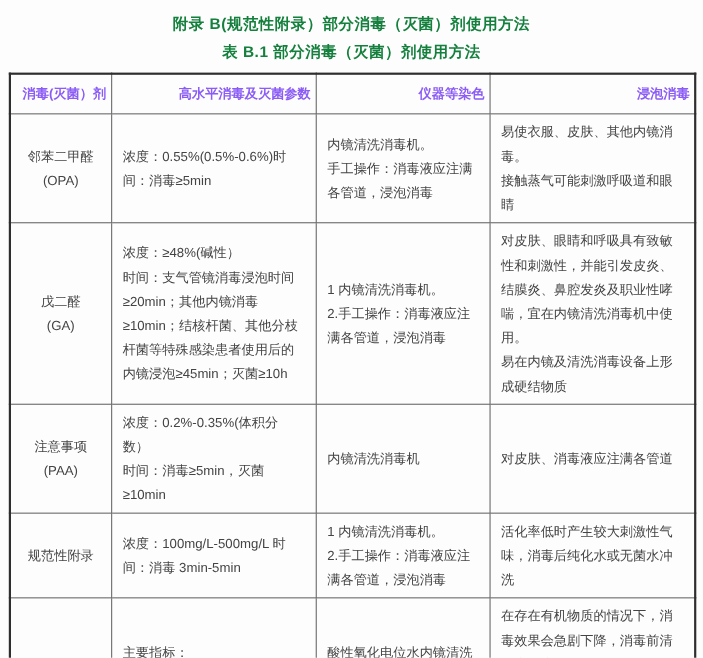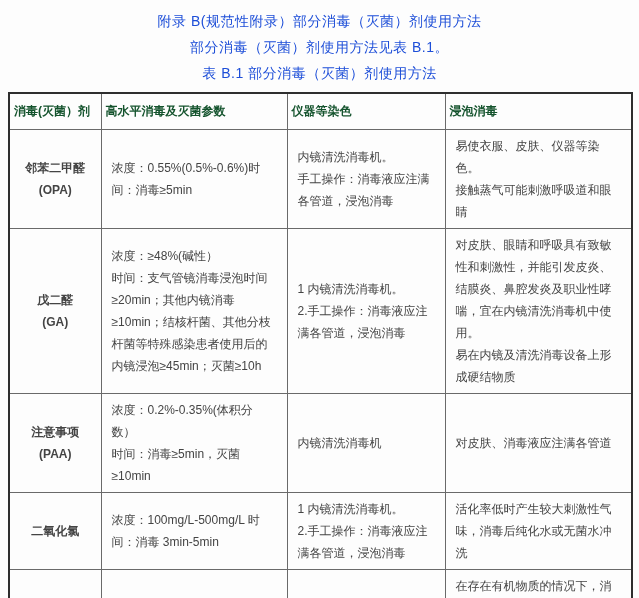--- a/index.html
+++ b/index.html
@@ -11,73 +11,71 @@
     overflow: hidden;
   }
   .page {
     width: 639px; height: 598px;
     padding: 6px 8px 4px 8px;
     background: #fdfdfd;
   }
   .titles { text-align: center; padding-top: 2px; }
   .title-line {
     font-size: 14px;
-    font-weight: normal;
+    font-weight: bold;
     line-height: 26px;
-    color: #1d4ed8;
+    color: #15803d;
     letter-spacing: 0.5px;
     white-space: nowrap;
   }
   table.main {
     width: 623px;
     border-collapse: collapse;
     table-layout: fixed;
     margin-top: 6px;
     border: 2px solid #2e2e2e;
     background: #fdfdfd;
   }
   th, td {
     border: 1px solid #6a6a6a;
     font-size: 12px;
     line-height: 22px;
     vertical-align: middle;
     color: #444444;
   }
   th {
     font-weight: bold;
-    text-align: left;
+    text-align: right;
     height: 36px;
-    color: #14532d;
+    color: #8b5cf6;
     padding: 2px 4px;
   }
   td.agent {
     text-align: center;
     white-space: pre-line;
     padding: 4px 6px;
-    font-weight: bold;
   }
   td.cell {
     text-align: left;
     white-space: pre-line;
     padding: 5px 10px;
   }
   tr.row-opa  { height: 53px; }
   tr.row-ga   { height: 112px; }
   tr.row-paa  { height: 47px; }
   tr.row-cd   { height: 60px; }
   tr.row-aeow { height: 140px; }
 </style>
 </head>
 <body>
 
 <div class="page">
 
   <div class="titles">
     <div class="title-line">附录 B(规范性附录）部分消毒（灭菌）剂使用方法</div>
-    <div class="title-line">部分消毒（灭菌）剂使用方法见表 B.1。</div>
     <div class="title-line">表 B.1 部分消毒（灭菌）剂使用方法</div>
   </div>
 
   <table class="main">
     <colgroup>
       <col style="width:92px">
       <col style="width:186px">
       <col style="width:158px">
       <col style="width:187px">
     </colgroup>
@@ -89,42 +87,42 @@
         <th>浸泡消毒</th>
       </tr>
     </thead>
     <tbody>
       <tr class="row-opa">
         <td class="agent">邻苯二甲醛
 (OPA)</td>
         <td class="cell">浓度：0.55%(0.5%-0.6%)时间：消毒≥5min</td>
         <td class="cell">内镜清洗消毒机。
 手工操作：消毒液应注满各管道，浸泡消毒</td>
-        <td class="cell">易使衣服、皮肤、仪器等染色。
+        <td class="cell">易使衣服、皮肤、其他内镜消毒。
 接触蒸气可能刺激呼吸道和眼睛</td>
       </tr>
       <tr class="row-ga">
         <td class="agent">戊二醛
 (GA)</td>
         <td class="cell">浓度：≥48%(碱性）
 时间：支气管镜消毒浸泡时间≥20min；其他内镜消毒≥10min；结核杆菌、其他分枝杆菌等特殊感染患者使用后的内镜浸泡≥45min；灭菌≥10h</td>
         <td class="cell">1 内镜清洗消毒机。
 2.手工操作：消毒液应注满各管道，浸泡消毒</td>
         <td class="cell">对皮肤、眼睛和呼吸具有致敏性和刺激性，并能引发皮炎、结膜炎、鼻腔发炎及职业性哮喘，宜在内镜清洗消毒机中使用。
 易在内镜及清洗消毒设备上形成硬结物质</td>
       </tr>
       <tr class="row-paa">
         <td class="agent">注意事项(PAA)</td>
         <td class="cell">浓度：0.2%-0.35%(体积分数）
 时间：消毒≥5min，灭菌≥10min</td>
         <td class="cell">内镜清洗消毒机</td>
         <td class="cell">对皮肤、消毒液应注满各管道</td>
       </tr>
       <tr class="row-cd">
-        <td class="agent">二氧化氯</td>
+        <td class="agent">规范性附录</td>
         <td class="cell">浓度：100mg/L-500mg/L 时间：消毒 3min-5min</td>
         <td class="cell">1 内镜清洗消毒机。
 2.手工操作：消毒液应注满各管道，浸泡消毒</td>
         <td class="cell">活化率低时产生较大刺激性气味，消毒后纯化水或无菌水冲洗</td>
       </tr>
       <tr class="row-aeow">
         <td class="agent">酸性氧化
 电位水
 (AEOW)</td>
         <td class="cell">主要指标：

